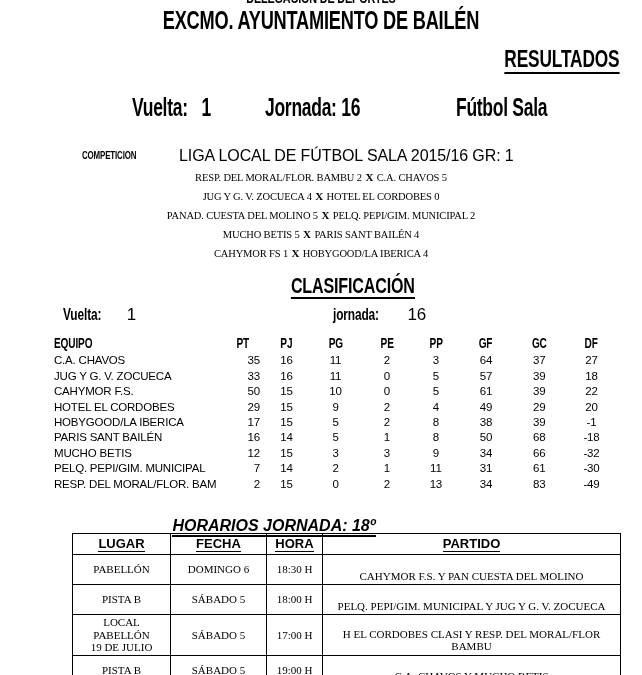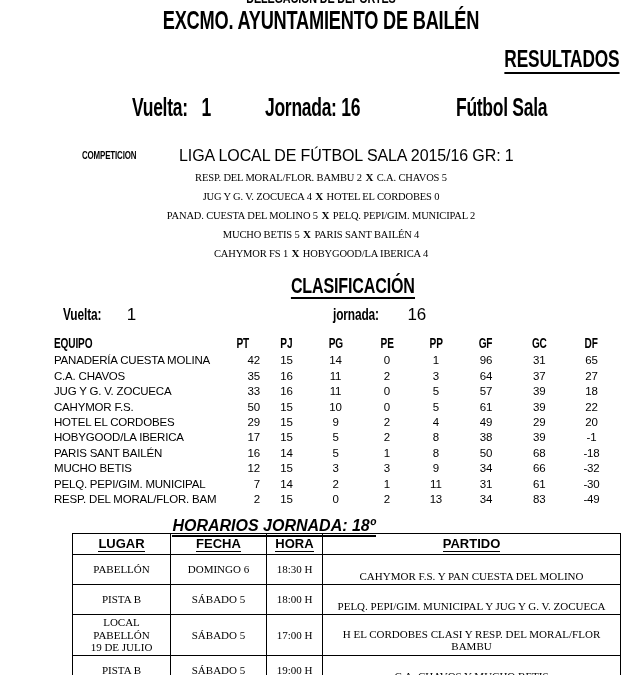--- a/index.html
+++ b/index.html
@@ -333,31 +333,20 @@
           <th class="h-num"><span class="sq">PJ</span></th>
           <th class="h-num"><span class="sq">PG</span></th>
           <th class="h-num"><span class="sq">PE</span></th>
           <th class="h-num"><span class="sq">PP</span></th>
           <th class="h-num"><span class="sq">GF</span></th>
           <th class="h-num"><span class="sq">GC</span></th>
           <th class="h-num"><span class="sq">DF</span></th>
         </tr>
     </thead>
     <tbody id="standings-body">
-        <tr>
-          <td class="c-team">PANADERÍA CUESTA MOLINA</td>
-          <td class="c-pt">42</td>
-          <td class="c-num">15</td>
-          <td class="c-num">14</td>
-          <td class="c-num">0</td>
-          <td class="c-num">1</td>
-          <td class="c-num">96</td>
-          <td class="c-num">31</td>
-          <td class="c-num">65</td>
-        </tr>
         <tr>
           <td class="c-team">C.A. CHAVOS</td>
           <td class="c-pt">35</td>
           <td class="c-num">16</td>
           <td class="c-num">11</td>
           <td class="c-num">2</td>
           <td class="c-num">3</td>
           <td class="c-num">64</td>
           <td class="c-num">37</td>
           <td class="c-num">27</td>

